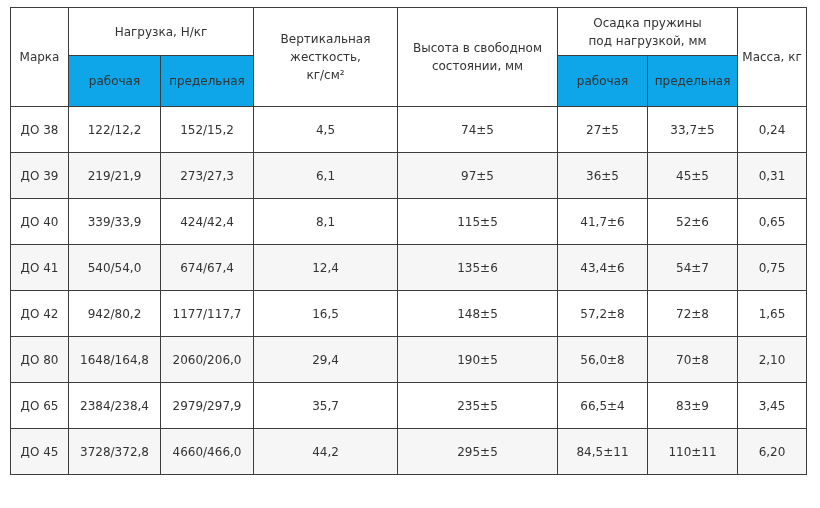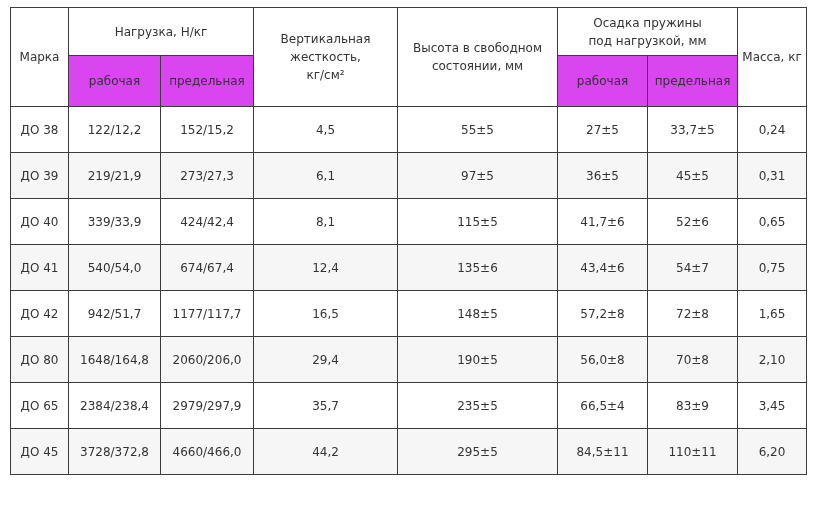--- a/index.html
+++ b/index.html
@@ -35,21 +35,21 @@
     padding: 2px 4px;
     line-height: 1.5;
     color: #333333;
   }
   table.spec th {
     white-space: pre-line;
   }
   tr.hdr-top > th { height: 43px; }
   tr.hdr-sub > th { height: 46px; }
   tbody tr { height: 46px; }
-  th.sub-cell { background: #d946ef; }
+  th.sub-cell { background: #0ea5e9; }
   tbody tr:nth-child(even) { background: #f6f6f6; }
 </style>
 </head>
 <body>
 
 <div class="table-wrap">
   <table class="spec">
     <colgroup>
       <col style="width:58px">
       <col style="width:92px">
@@ -79,21 +79,21 @@
         <th class="sub-cell">рабочая</th>
         <th class="sub-cell">предельная</th>
       </tr>
     </thead>
     <tbody>
         <tr>
           <td>ДО 38</td>
           <td>122/12,2</td>
           <td>152/15,2</td>
           <td>4,5</td>
-          <td>55±5</td>
+          <td>74±5</td>
           <td>27±5</td>
           <td>33,7±5</td>
           <td>0,24</td>
         </tr>
         <tr>
           <td>ДО 39</td>
           <td>219/21,9</td>
           <td>273/27,3</td>
           <td>6,1</td>
           <td>97±5</td>
@@ -116,21 +116,21 @@
           <td>540/54,0</td>
           <td>674/67,4</td>
           <td>12,4</td>
           <td>135±6</td>
           <td>43,4±6</td>
           <td>54±7</td>
           <td>0,75</td>
         </tr>
         <tr>
           <td>ДО 42</td>
-          <td>942/51,7</td>
+          <td>942/80,2</td>
           <td>1177/117,7</td>
           <td>16,5</td>
           <td>148±5</td>
           <td>57,2±8</td>
           <td>72±8</td>
           <td>1,65</td>
         </tr>
         <tr>
           <td>ДО 80</td>
           <td>1648/164,8</td>

